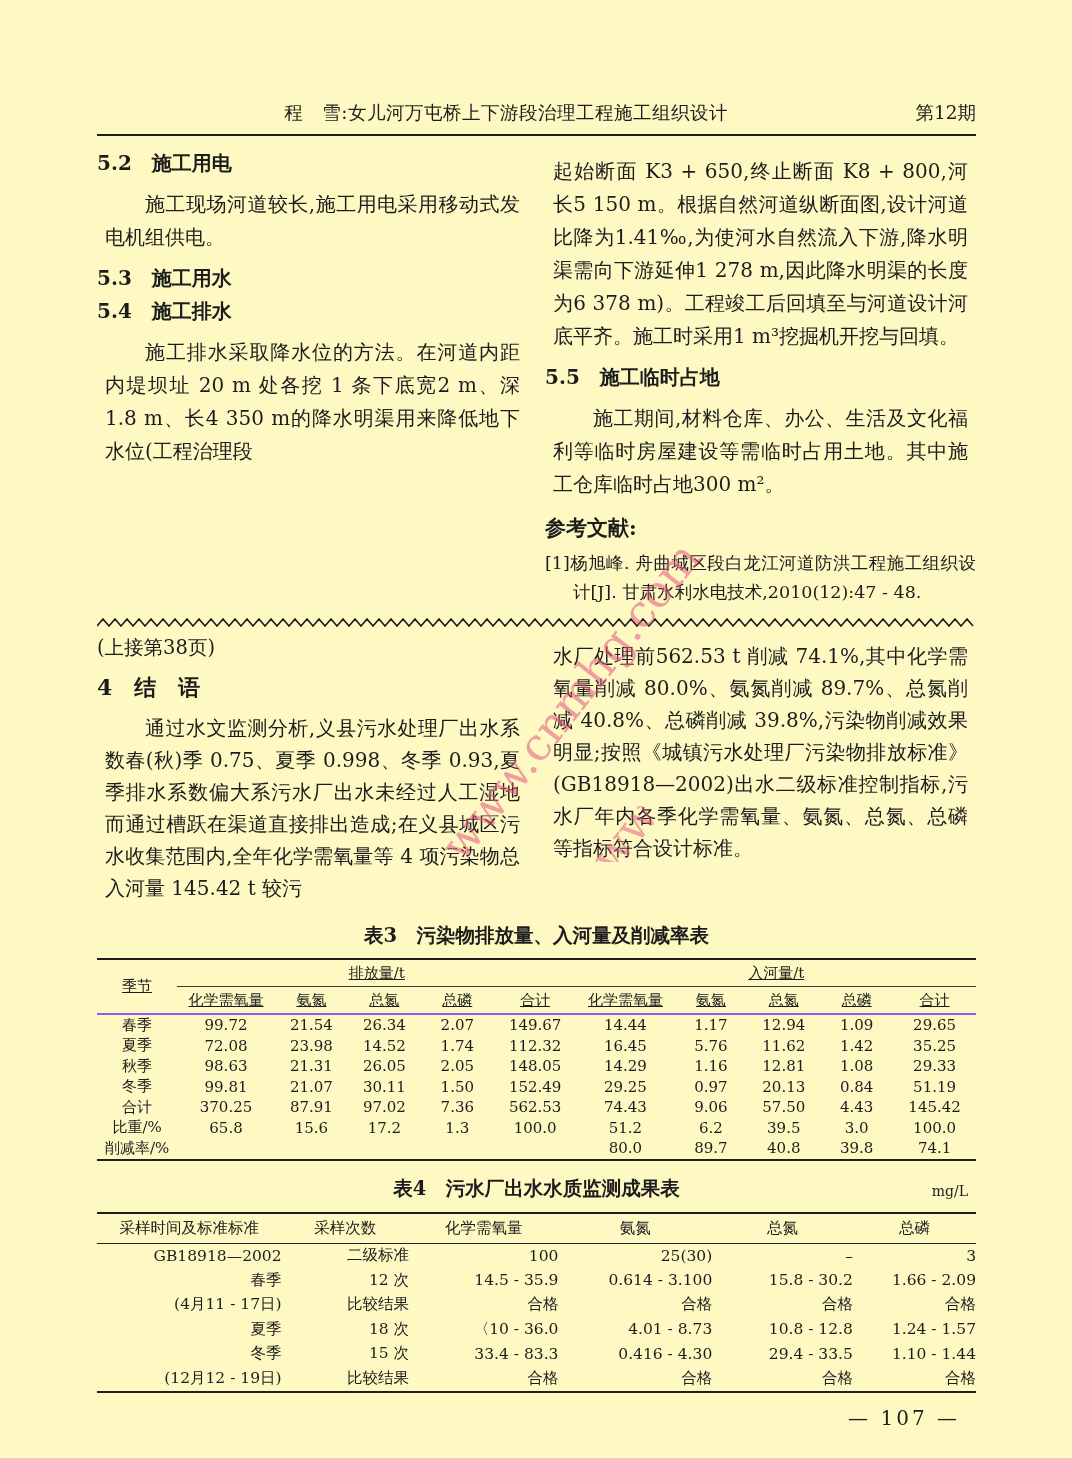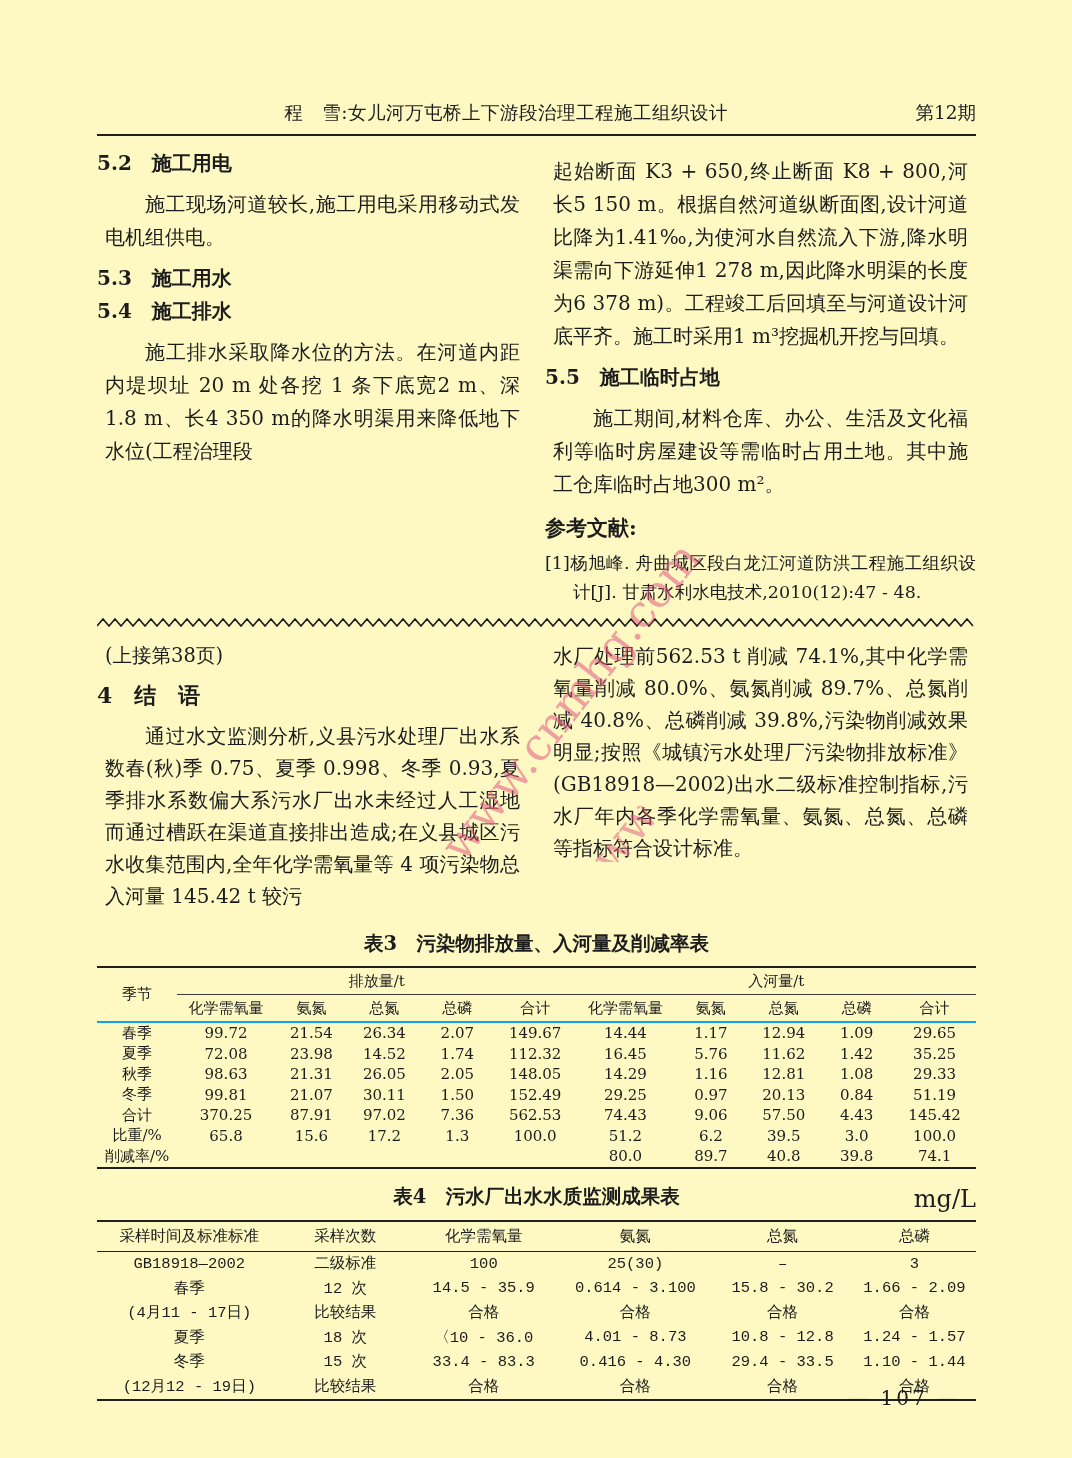--- a/index.html
+++ b/index.html
@@ -18,38 +18,38 @@
   .top-cols{margin-top:11px;}
   .sec-h{font-weight:700;margin:0;font-size:20px;}
   p.body{margin:8px;}
   p.indent{text-indent:2em;}
   .ref-h{font-weight:700;font-size:21px;margin:12px 0 6px;line-height:30px;}
   .ref-item{font-size:17.5px;line-height:29px;padding-left:1.6em;text-indent:-1.6em;margin:0;text-align:justify;}
   
   .wavy{display:block;margin:10px 0 4px;}
   
   .bottom-cols .col{line-height:32px;}
-  .cont-note{margin:8px;font-size:19.5px;}
+  .cont-note{margin:0;font-size:19.5px;}
   .sec4-h{font-size:22px;font-weight:700;margin:8px 0 10px;line-height:30px;}
   
   .t3-title{text-align:center;font-weight:700;font-size:19.5px;margin:10px 0 8px;line-height:28px;}
   table{width:100%;border-collapse:collapse;table-layout:fixed;}
   .t3{font-size:15px;border-top:2.5px solid #1f1f1f;border-bottom:2.5px solid #1f1f1f;}
   .t3 th,.t3 td{font-weight:400;text-align:center;padding:0;overflow:hidden;white-space:nowrap;}
   .t3 thead tr th{height:26px;}
-  .t3 thead{border-bottom:2px solid #0ea5e9;}
+  .t3 thead{border-bottom:2px solid #8b5cf6;text-decoration:underline;}
   .t3 th.grp{border-bottom:1px solid #3a3a3a;}
   .t3 tbody td{height:20.5px;}
   .t4bar{position:relative;text-align:center;margin:14px 0 8px;line-height:28px;}
   .t4-title{font-weight:700;font-size:19.5px;}
-  .t4-unit{position:absolute;right:0;top:2px;font-size:24px;font-weight:400;}
+  .t4-unit{position:absolute;right:8px;top:2px;font-size:14px;font-weight:400;}
   .t4{font-size:15.5px;border-top:2.5px solid #1f1f1f;border-bottom:2.5px solid #1f1f1f;}
   .t4 thead th{height:29px;font-weight:400;text-align:center;border-bottom:1.5px solid #1f1f1f;padding:0;}
-  .t4 tbody td{height:24.5px;text-align:center;padding:0;overflow:hidden;white-space:nowrap;font-family:Liberation Mono, monospace;}
-  .pagenum{position:absolute;right:112px;bottom:48px;font-size:20px;letter-spacing:3px;}
+  .t4 tbody td{height:24.5px;text-align:right;padding:0;overflow:hidden;white-space:nowrap;}
+  .pagenum{position:absolute;right:112px;bottom:28px;font-size:20px;letter-spacing:3px;}
   
   .wm{position:absolute;left:430px;top:838px;transform:rotate(-52deg);transform-origin:0 0;
       font-size:45px;color:rgba(225,85,125,.55);white-space:nowrap;pointer-events:none;z-index:3;
       font-family:"DejaVu Serif",serif;}
   .wm2-clip{position:absolute;left:588px;top:806px;width:72px;height:56px;overflow:hidden;pointer-events:none;z-index:3;}
   .wm2-clip span{position:absolute;left:-8px;top:44px;transform:rotate(-52deg);transform-origin:0 0;
       font-size:45px;color:rgba(225,85,125,.5);white-space:nowrap;font-family:"DejaVu Serif",serif;}
 </style>
 </head>
 <body>

